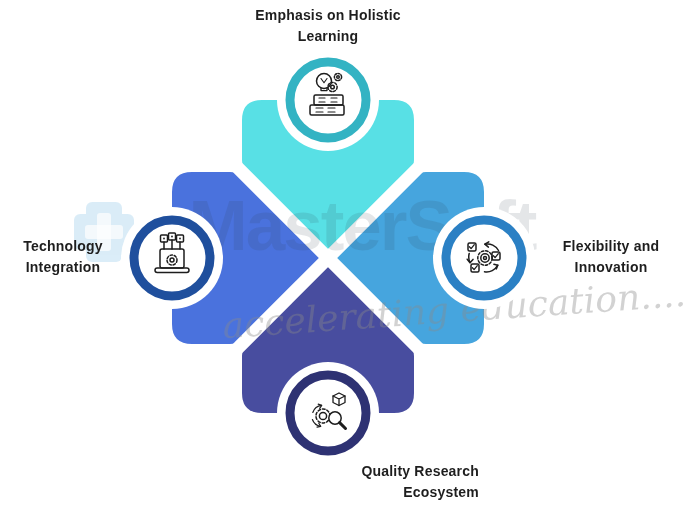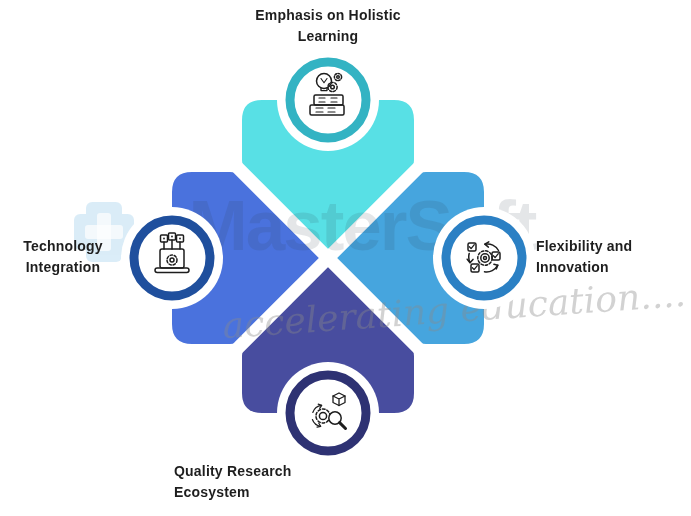--- a/index.html
+++ b/index.html
@@ -5,22 +5,22 @@
   html,body{margin:0;padding:0;background:#fff;}
   #canvas{
     position:relative;width:691px;height:516px;overflow:hidden;background:#fff;
     font-family:"Liberation Sans",sans-serif;
   }
   .node-label{
     position:absolute;color:#1e1e1e;font-size:14px;line-height:21px;
     font-weight:700;letter-spacing:.2px;white-space:pre-line;
   }
   .lbl-top{left:168px;top:5px;width:320px;text-align:center;}
-  .lbl-right{left:536px;top:236px;width:150px;text-align:left;}
-  .lbl-bottom{left:174px;top:461px;width:320px;text-align:left;}
+  .lbl-right{left:536px;top:236px;width:150px;text-align:center;}
+  .lbl-bottom{left:159px;top:461px;width:320px;text-align:right;}
   .lbl-left{left:0px;top:236px;width:126px;text-align:center;}
   svg text{user-select:none;}
 </style>
 </head>
 <body>
 
 <div id="canvas">
 
   <svg width="691" height="516" viewBox="0 0 691 516">
 

